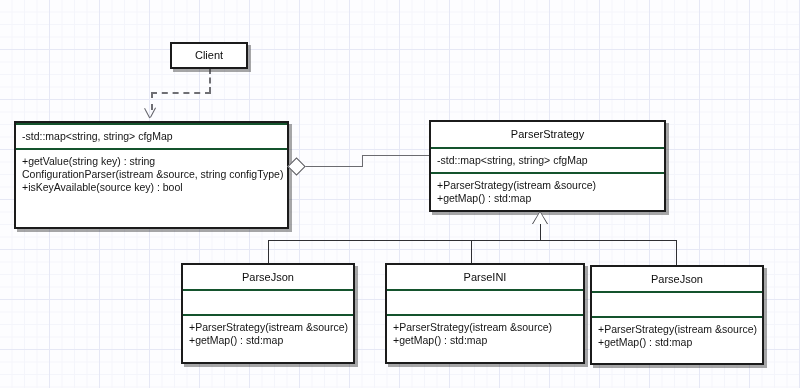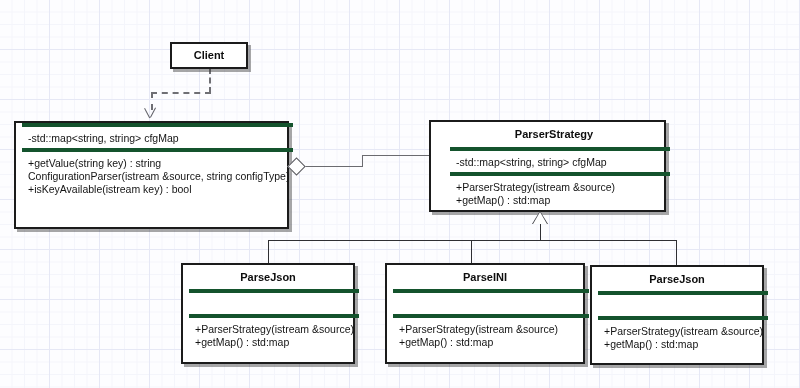--- a/index.html
+++ b/index.html
@@ -37,40 +37,39 @@
     background: #ffffff;
     border: 2px solid #1b1b1b;
     box-shadow: 3px 3px 0 0 rgba(60,60,60,0.45);
     z-index: 5;
   }
 
   .uml-title {
     box-sizing: border-box;
     width: 100%;
     text-align: right;
-    font-weight: bold;
+    font-weight: normal;
     font-size: 11px;
     color: #0d0d0d;
     line-height: 1;
     display: flex;
     align-items: center;
     justify-content: center;
   }
 
   .compartment {
     box-sizing: border-box;
     width: 100%;
-    border-top: 4px solid #14532d;
+    border-top: 2px solid #14532d;
     padding: 5px 6px 4px 6px;
     font-size: 10.5px;
     color: #141414;
     line-height: 13px;
     white-space: nowrap;
     overflow: hidden;
-    margin-left: 6px;
   }
 
   .compartment.empty {
     padding: 0;
   }
 
   .member {
     white-space: nowrap;
   }
 
@@ -193,25 +192,25 @@
     <div class="uml-title" style="height:23px;">Client</div>
   </div>
 
   <div class="uml-class" style="left:14px; top:121px; width:275px; height:108px;">
     <div class="compartment" style="height:25px;">
       <div class="member">-std::map&lt;string, string&gt; cfgMap</div>
     </div>
     <div class="compartment" style="height:53px;">
       <div class="member">+getValue(string key) : string</div>
       <div class="member">ConfigurationParser(istream &amp;source, string configType)</div>
-      <div class="member">+isKeyAvailable(istream key) : bool</div>
-    </div>
-  </div>
-
-  <div class="uml-class" style="left:429px; top:120px; width:237px; height:92px;padding-left:13px;">
+      <div class="member">+isKeyAvailable(source key) : bool</div>
+    </div>
+  </div>
+
+  <div class="uml-class" style="left:429px; top:120px; width:237px; height:92px;">
     <div class="uml-title" style="height:25px;">ParserStrategy</div>
     <div class="compartment" style="height:25px;">
       <div class="member">-std::map&lt;string, string&gt; cfgMap</div>
     </div>
     <div class="compartment" style="height:38px;">
       <div class="member">+ParserStrategy(istream &amp;source)</div>
       <div class="member">+getMap() : std:map</div>
     </div>
   </div>
 

